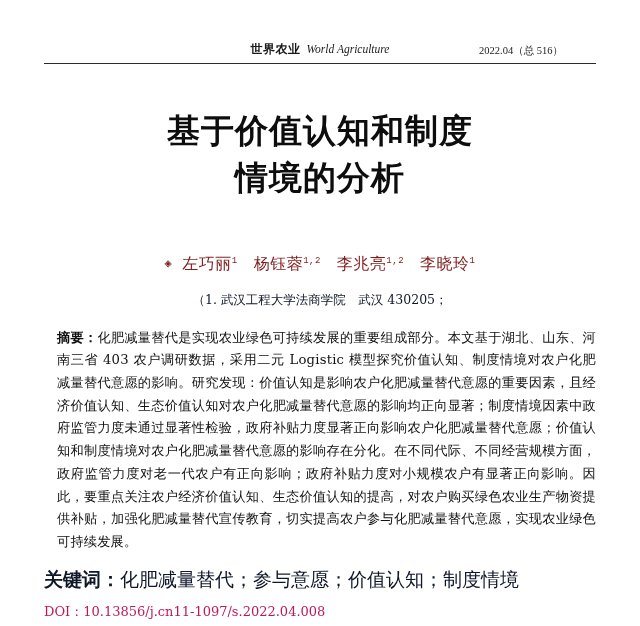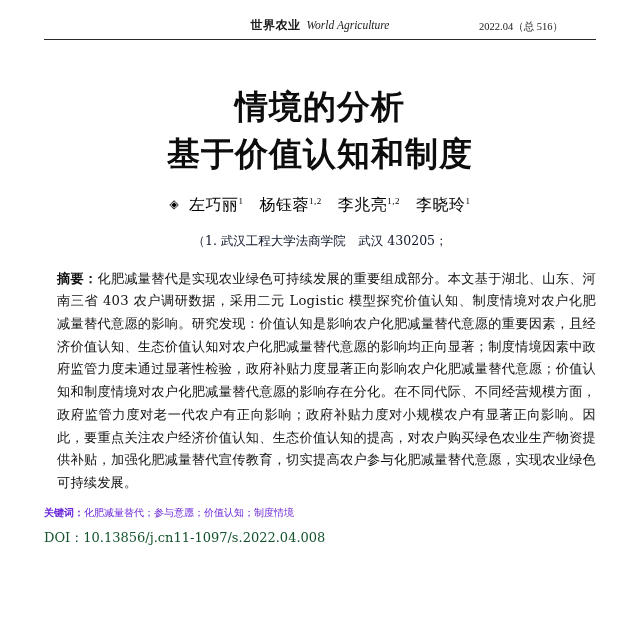--- a/index.html
+++ b/index.html
@@ -23,20 +23,21 @@
   }
 
   
   .runhead {
     display: flex;
     align-items: flex-end;
     justify-content: space-between;
     height: 34px;
     padding-top: 14px;
     box-sizing: border-box;
+    margin-top: 24px;
   }
   .runhead-left {
     width: 150px;
   }
   .runhead-center {
     flex: 1;
     text-align: center;
     white-space: nowrap;
   }
   .journal-cn {
@@ -76,24 +77,24 @@
     margin-top: 44px;
     color: #0d0d0d;
   }
   .title div {
     white-space: nowrap;
   }
 
   
   .authors {
     text-align: center;
-    margin-top: 17px;
+    margin-top: 52px;
     font-size: 16px;
-    font-family: Liberation Serif, serif;
-    color: #000000;
+    font-family: Liberation Mono, monospace;
+    color: #7f1d1d;
     letter-spacing: 0.5px;
   }
   .authors .marker {
     font-size: 12px;
     margin-right: 10px;
     vertical-align: 2px;
   }
   .author {
     margin-right: 16px;
     white-space: nowrap;
@@ -124,49 +125,49 @@
     font-family: "DejaVu Serif", serif;
     color: #111;
     letter-spacing: 0.2px;
     margin-left: 13px;
   }
   .lbl {
     font-weight: bold;
   }
   .keywords {
     margin-top: 9px;
-    font-size: 10px;
+    font-size: 19px;
     line-height: 1.7;
     font-family: "DejaVu Serif", serif;
-    color: #6d28d9;
+    color: #0f172a;
   }
   .doi {
     margin-top: 8px;
     font-size: 13px;
     font-family: "DejaVu Serif", serif;
-    color: #14532d;
+    color: #be185d;
   }
 </style>
 </head>
 <body>
 
 <div class="page">
 
   <div class="runhead">
     <div class="runhead-left"></div>
     <div class="runhead-center">
       <span class="journal-cn">世界农业</span><span class="journal-en">World Agriculture</span>
     </div>
     <div class="runhead-right">2022.04（总 516）</div>
   </div>
   <div class="rule"></div>
 
   <div class="title">
+    <div>基于价值认知和制度</div>
     <div>情境的分析</div>
-    <div>基于价值认知和制度</div>
   </div>
 
   <div class="authors">
     <span class="marker">◈</span><span class="author"><span>左巧丽</span><span class="sup">1</span></span><span class="author"><span>杨钰蓉</span><span class="sup">1,2</span></span><span class="author"><span>李兆亮</span><span class="sup">1,2</span></span><span class="author"><span>李晓玲</span><span class="sup">1</span></span>
   </div>
 
   <div class="affils">
     <div>（1. 武汉工程大学法商学院　武汉 430205；</div>
   </div>
 

